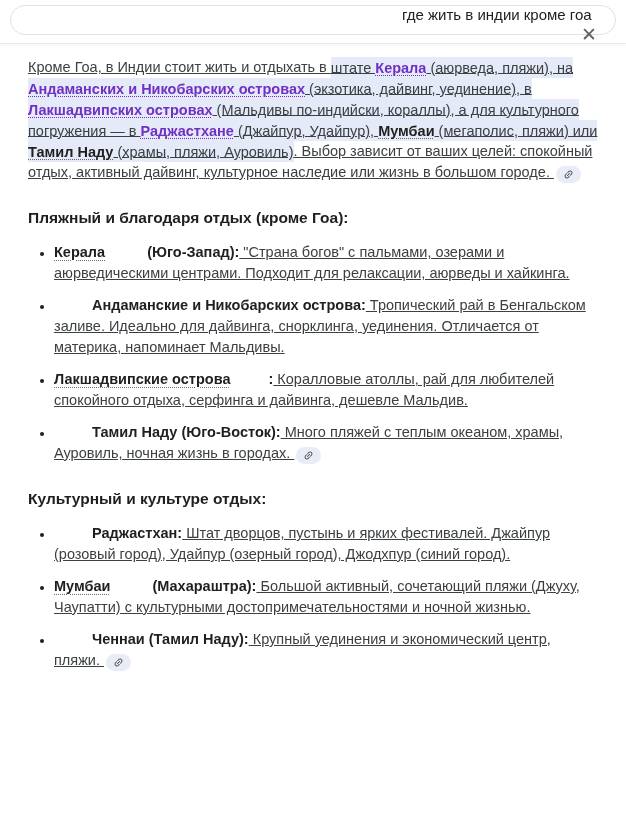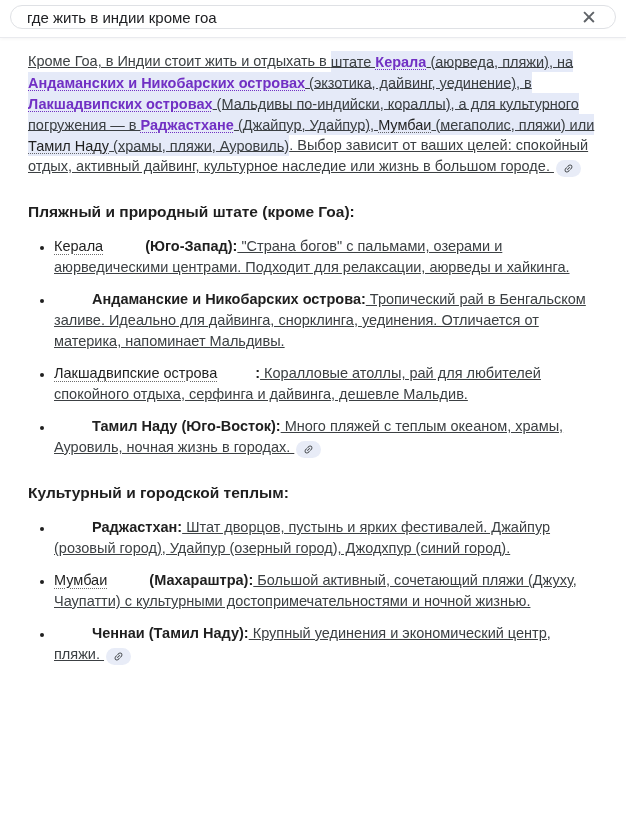--- a/index.html
+++ b/index.html
@@ -11,43 +11,43 @@
   html,body{margin:0;padding:0;}
   body{
     width:626px;height:832px;overflow:hidden;background:#fff;
     font-family:"Liberation Sans","DejaVu Sans",sans-serif;
     color:var(--text);
   }
   
   .search-header{padding:5px 10px 8px 10px;border-bottom:1px solid var(--divider);
     box-shadow:0 1px 3px rgba(60,64,67,.06);}
   .searchbox{
-    display:flex;align-items:center;height:24px;background:#fff;
-    border:1px solid var(--border);border-radius:22px;padding:0 14px 0 16px;
+    display:flex;align-items:flex-end;height:30px;background:#fff;
+    border:1px solid var(--border);border-radius:22px;padding:0 14px 0 16px;flex-direction:column;
   }
   .search-input{
     flex:1;border:none;outline:none;font:15px "Liberation Sans","DejaVu Sans",sans-serif;
     color:#202124;background:transparent;padding:0;
   }
   .clear-btn{
     border:none;background:none;cursor:pointer;color:var(--clear);
     font-size:19px;line-height:1;padding:2px 4px;margin-left:8px;
   }
   
   .content{padding:13px 26px 0 28px;}
   .intro{margin:0;font-size:14.5px;line-height:21px;}
   .seg-p{color:var(--text);text-decoration:underline;}
   .seg-b{color:var(--bold);font-weight:700;margin-left:38px;}
   .seg-lp{
     color:var(--accent-purple);font-weight:700;cursor:pointer;
     text-decoration:underline dotted var(--accent-purple);
     text-decoration-thickness:1px;text-underline-offset:3px;
   }
   .seg-ld{
-    color:var(--bold);font-weight:400;cursor:pointer;
+    color:var(--bold);font-weight:700;cursor:pointer;
     text-decoration:underline dotted rgba(31,31,31,.65);
     text-decoration-thickness:1px;text-underline-offset:3px;text-align:center;
   }
   .hl{background:var(--highlight);padding:2.5px 0;-webkit-box-decoration-break:clone;box-decoration-break:clone;}
   .section-heading{
     font-size:15.5px;font-weight:700;color:var(--bold);
     margin:24px 0 14px 0;line-height:21px;
   }
   ul.bullets{margin:0;padding:0 0 0 26px;list-style:disc outside;}
   ul.bullets li{margin:0 0 11px 0;font-size:14.5px;line-height:21px;color:var(--text);}
@@ -69,32 +69,32 @@
   </div>
 </header>
 
 <main class="content">
   <p class="intro" id="intro"><span class="seg-p">Кроме Гоа, в Индии стоит жить и отдыхать в </span><span class="seg-p hl">штате </span><span class="seg-lp hl">Керала</span><span class="seg-p hl"> (аюрведа, пляжи), на </span><span class="seg-lp hl">Андаманских и Никобарских островах</span><span class="seg-p hl"> (экзотика, дайвинг, уединение), в </span><span class="seg-lp hl">Лакшадвипских островах</span><span class="seg-p hl"> (Мальдивы по-индийски, кораллы), а для культурного погружения — в </span><span class="seg-lp hl">Раджастхане</span><span class="seg-p hl"> (Джайпур, Удайпур), </span><span class="seg-ld hl">Мумбаи</span><span class="seg-p hl"> (мегаполис, пляжи) или </span><span class="seg-ld hl">Тамил Наду</span><span class="seg-p hl"> (храмы, пляжи, Ауровиль)</span><span class="seg-p">. Выбор зависит от ваших целей: спокойный отдых, активный дайвинг, культурное наследие или жизнь в большом городе. </span><button class="link-badge">
         <svg viewBox="0 0 24 24" width="11" height="11">
           <path fill="var(--icon)" transform="rotate(-45 12 12)" d="M3.9 12c0-1.71 1.39-3.1 3.1-3.1h4V7H7c-2.76 0-5 2.24-5 5s2.24 5 5 5h4v-1.9H7c-1.71 0-3.1-1.39-3.1-3.1zM8 13h8v-2H8v2zm9-6h-4v1.9h4c1.71 0 3.1 1.39 3.1 3.1s-1.39 3.1-3.1 3.1h-4V17h4c2.76 0 5-2.24 5-5s-2.24-5-5-5z"></path>
         </svg>
       </button></p>
   <div id="sections">
-      <h3 class="section-heading">Пляжный и природный штате (кроме Гоа):</h3>
+      <h3 class="section-heading">Пляжный и благодаря отдых (кроме Гоа):</h3>
       <ul class="bullets">
         <li><span class="seg-ld">Керала</span><span class="seg-b"> (Юго-Запад):</span><span class="seg-p"> "Страна богов" с пальмами, озерами и аюрведическими центрами. Подходит для релаксации, аюрведы и хайкинга.</span></li>
         <li><span class="seg-b">Андаманские и Никобарских острова:</span><span class="seg-p"> Тропический рай в Бенгальском заливе. Идеально для дайвинга, снорклинга, уединения. Отличается от материка, напоминает Мальдивы.</span></li>
         <li><span class="seg-ld">Лакшадвипские острова</span><span class="seg-b">:</span><span class="seg-p"> Коралловые атоллы, рай для любителей спокойного отдыха, серфинга и дайвинга, дешевле Мальдив.</span></li>
         <li><span class="seg-b">Тамил Наду (Юго-Восток):</span><span class="seg-p"> Много пляжей с теплым океаном, храмы, Ауровиль, ночная жизнь в городах. </span><button class="link-badge">
             <svg viewBox="0 0 24 24" width="11" height="11">
               <path fill="var(--icon)" transform="rotate(-45 12 12)" d="M3.9 12c0-1.71 1.39-3.1 3.1-3.1h4V7H7c-2.76 0-5 2.24-5 5s2.24 5 5 5h4v-1.9H7c-1.71 0-3.1-1.39-3.1-3.1zM8 13h8v-2H8v2zm9-6h-4v1.9h4c1.71 0 3.1 1.39 3.1 3.1s-1.39 3.1-3.1 3.1h-4V17h4c2.76 0 5-2.24 5-5s-2.24-5-5-5z"></path>
             </svg>
           </button></li>
       </ul>
-      <h3 class="section-heading">Культурный и городской теплым:</h3>
+      <h3 class="section-heading">Культурный и культуре отдых:</h3>
       <ul class="bullets">
         <li><span class="seg-b">Раджастхан:</span><span class="seg-p"> Штат дворцов, пустынь и ярких фестивалей. Джайпур (розовый город), Удайпур (озерный город), Джодхпур (синий город).</span></li>
         <li><span class="seg-ld">Мумбаи</span><span class="seg-b"> (Махараштра):</span><span class="seg-p"> Большой активный, сочетающий пляжи (Джуху, Чаупатти) с культурными достопримечательностями и ночной жизнью.</span></li>
         <li><span class="seg-b">Ченнаи (Тамил Наду):</span><span class="seg-p"> Крупный уединения и экономический центр, пляжи. </span><button class="link-badge">
             <svg viewBox="0 0 24 24" width="11" height="11">
               <path fill="var(--icon)" transform="rotate(-45 12 12)" d="M3.9 12c0-1.71 1.39-3.1 3.1-3.1h4V7H7c-2.76 0-5 2.24-5 5s2.24 5 5 5h4v-1.9H7c-1.71 0-3.1-1.39-3.1-3.1zM8 13h8v-2H8v2zm9-6h-4v1.9h4c1.71 0 3.1 1.39 3.1 3.1s-1.39 3.1-3.1 3.1h-4V17h4c2.76 0 5-2.24 5-5s-2.24-5-5-5z"></path>
             </svg>
           </button></li>
       </ul>
     </div>

